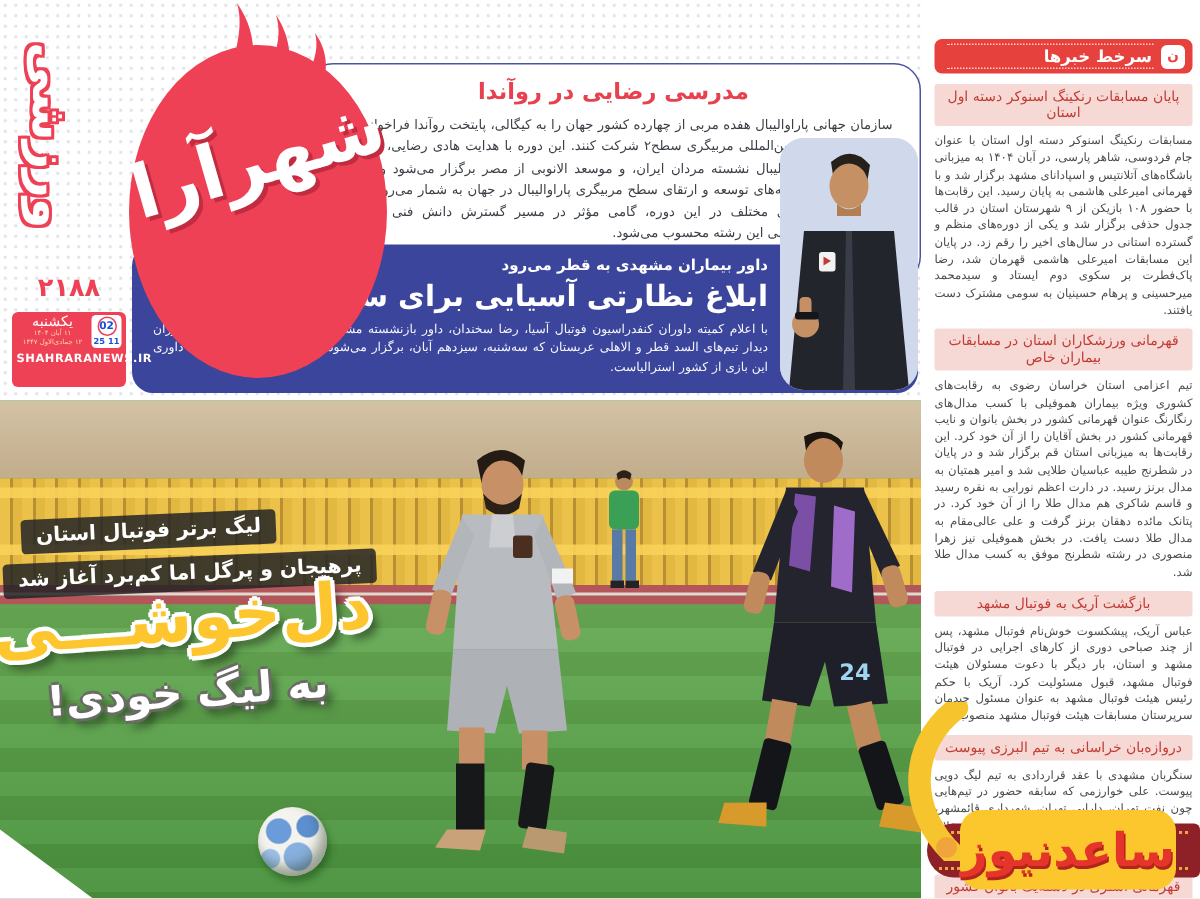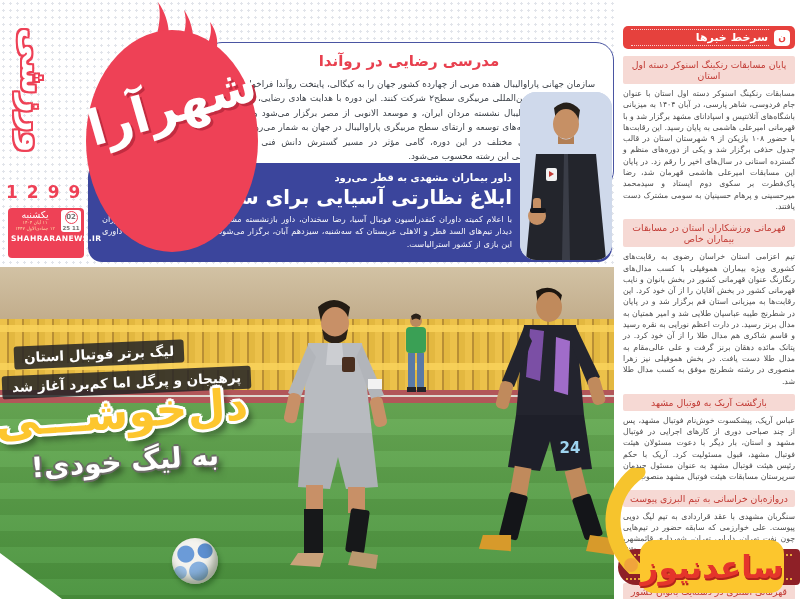--- a/index.html
+++ b/index.html
@@ -24,21 +24,21 @@
     text-shadow:-2px 0 #ee4156,2px 0 #ee4156,0 -2px #ee4156,0 2px #ee4156,
                 -2px -2px #ee4156,2px 2px #ee4156,-2px 2px #ee4156,2px -2px #ee4156;}
   .issue-no{left:6px;top:182px;width:80px;z-index:5;text-align:center;color:#ee4156;
     font-size:17px;font-weight:bold;letter-spacing:9px;}
   .date-box{left:8px;top:208px;width:76px;height:50px;background:#ee4156;border-radius:4px;
     z-index:5;color:#fff;padding:2px 3px;box-sizing:border-box;}
   .db-top{display:flex;flex-direction:row-reverse;gap:2px;}
   .db-fa{flex:1;text-align:center;direction:rtl;}
   .db-weekday{font-size:9.5px;font-weight:normal;line-height:1.1;}
   .db-line{font-size:4.6px;color:#ffd9a6;line-height:1.25;white-space:nowrap;}
-  .db-badge{width:20px;background:#fff;border-radius:3px;color:#737373;text-align:center;
+  .db-badge{width:20px;background:#fff;border-radius:3px;color:#1d4ed8;text-align:center;
     padding:1px 0;}
   .db-day{font-size:7px;font-weight:bold;border:1px solid #ee4156;border-radius:50%;
     width:11px;height:11px;line-height:11px;margin:0 auto;}
   .db-md{font-size:5.5px;font-weight:bold;margin-top:1px;}
   .db-site{font-size:7.6px;font-weight:bold;letter-spacing:.4px;text-align:center;
     margin-top:2px;white-space:nowrap;}
 
   
   .card-top{left:204px;top:42px;width:410px;height:147px;background:#fff;
     border:1.6px solid #4a55a2;border-radius:18px;z-index:2;direction:rtl;
@@ -126,21 +126,21 @@
 
   <div>
     <svg class="abs logo-flames" width="120" height="58" viewBox="0 0 120 58">
       <path d="M38,58 C32,36 44,24 38,2 C52,22 50,42 46,58 Z" fill="#ee4156"></path>
       <path d="M62,58 C58,40 70,30 64,10 C76,28 74,46 70,58 Z" fill="#ee4156"></path>
       <path d="M88,58 C84,44 94,38 90,22 C100,36 98,50 94,58 Z" fill="#ee4156"></path>
     </svg>
     <div class="abs logo-circle"></div>
     <div class="abs logo-main">شهرآرا</div>
     <div class="abs logo-sub">ورزشی</div>
-    <div class="abs issue-no">1299</div>
+    <div class="abs issue-no">۲۱۸۸</div>
     <div class="abs date-box">
       <div class="db-top">
         <div class="db-badge">
           <div class="db-day">02</div>
           <div class="db-md">25 11</div>
         </div>
         <div class="db-fa">
           <div class="db-weekday">یکشنبه</div>
           <div class="db-line">۱۱ آبان ۱۴۰۴</div>
           <div class="db-line">۱۲ جمادی‌الاول ۱۴۴۷</div>

